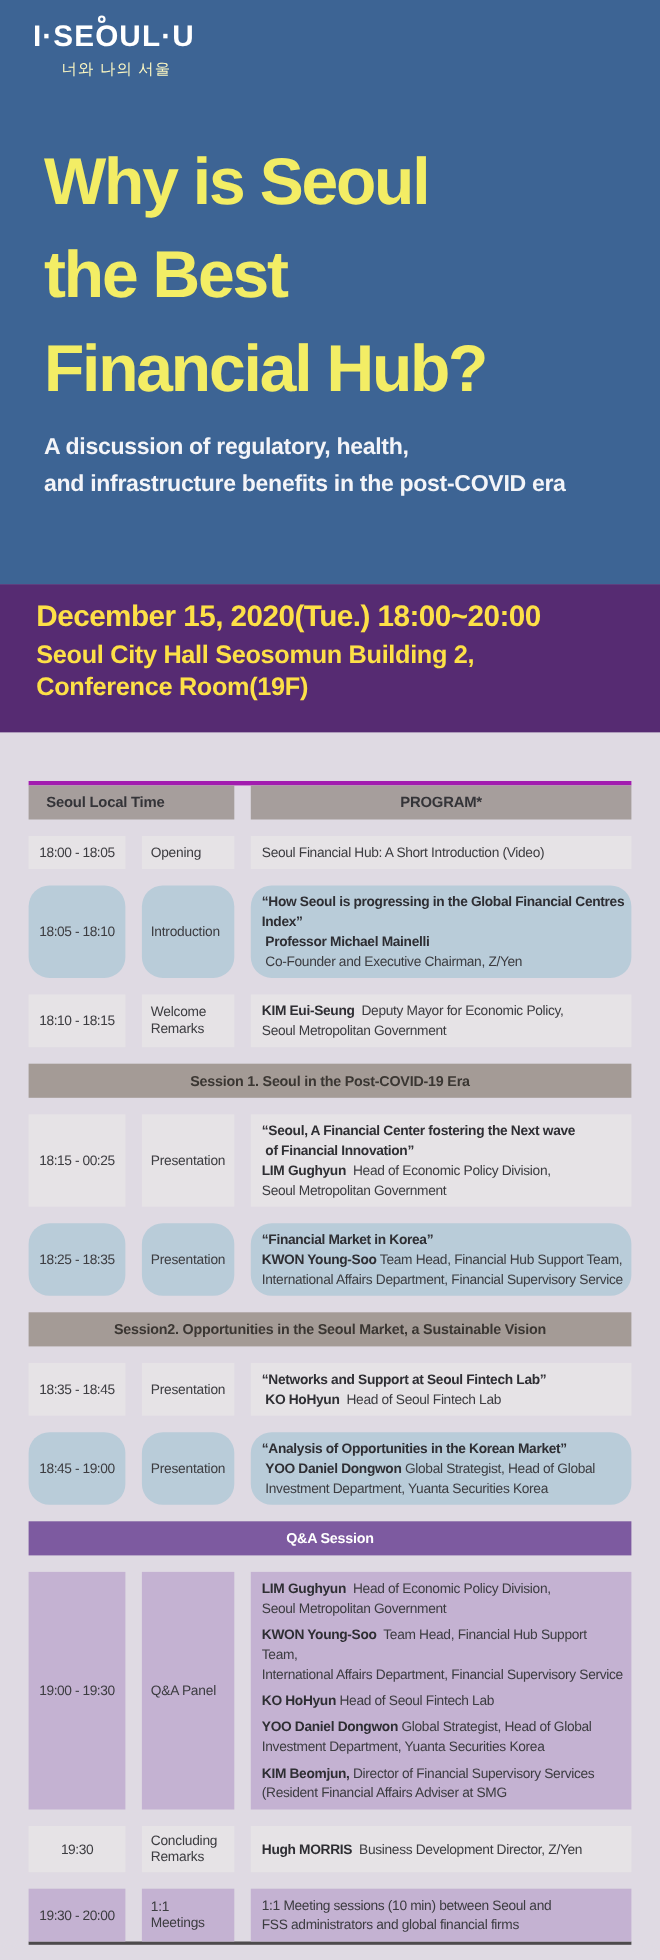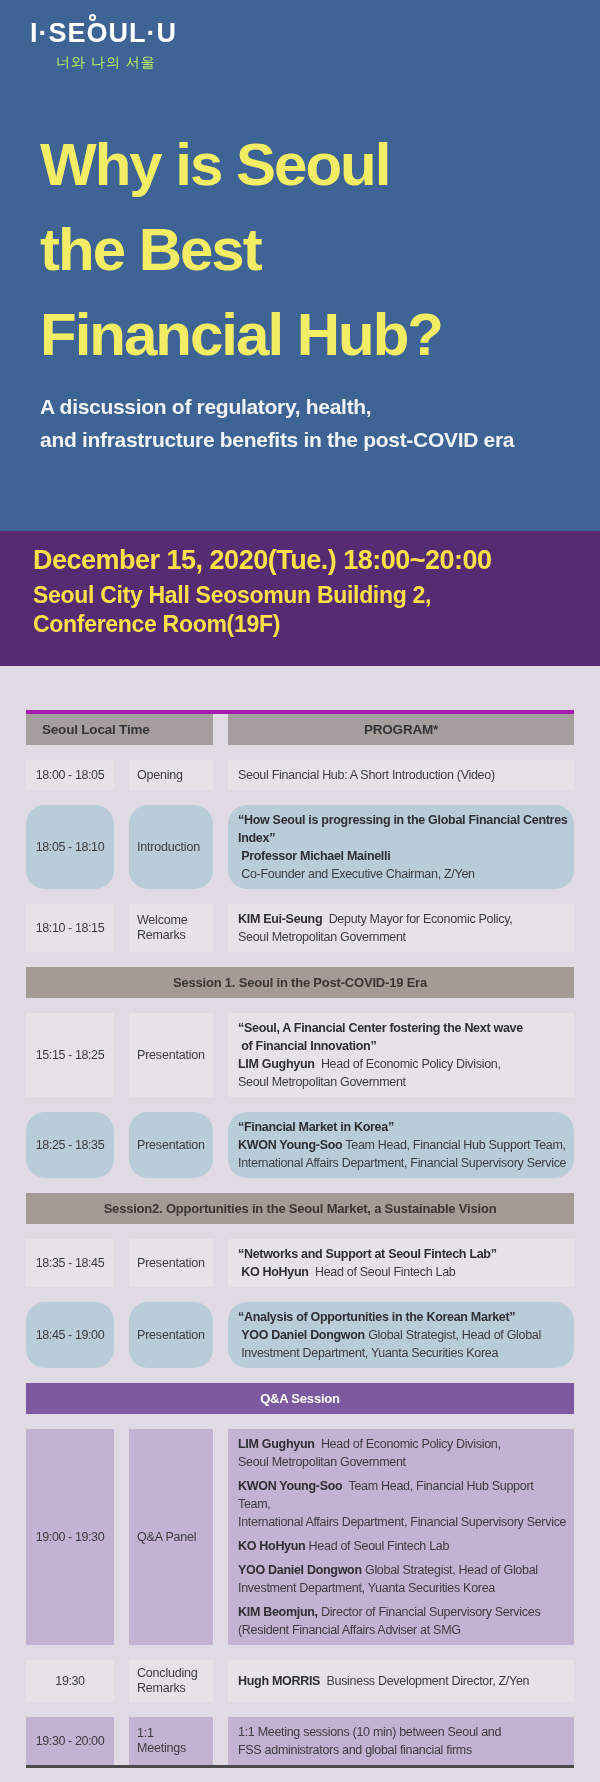--- a/index.html
+++ b/index.html
@@ -14,21 +14,21 @@
   .hero{
     height:531px; flex:0 0 auto;
     background:var(--hero-blue,#3d6494);
     position:relative; color:#fff;
   }
   .brand{ position:absolute; top:20px; left:30px; }
   .brand-main{
     font-size:27px; font-weight:bold; letter-spacing:1px; color:#ffffff;
     position:relative; line-height:1;
   }
-  .brand-sub{ font-size:14px; color:#bef264; margin:7px 0 0 26px; letter-spacing:1px; }
+  .brand-sub{ font-size:14px; color:#fef9c3; margin:7px 0 0 26px; letter-spacing:1px; }
   .hero-title{
     position:absolute; left:40px; top:122px;
     color:var(--title-yellow,#f3ed65);
     font-size:60px; line-height:85px; font-weight:bold; letter-spacing:-2px;
   }
   .hero-sub{
     position:absolute; left:40px; top:390px;
     color:#f3f4f8; font-size:21px; line-height:33px; font-weight:bold; letter-spacing:-0.3px;
   }
   
@@ -148,21 +148,21 @@
           <div class="prog-line"><b> Professor Michael Mainelli</b></div>
           <div class="prog-line"><span> Co-Founder and Executive Chairman, Z/Yen</span></div>
         </div>
         <div class="cell time-cell shade-light">18:10 - 18:15</div>
         <div class="cell role-cell shade-light">Welcome Remarks</div>
         <div class="cell prog-cell shade-light">
           <div class="prog-line"><b>KIM Eui-Seung</b><span>  Deputy Mayor for Economic Policy,</span></div>
           <div class="prog-line"><span>Seoul Metropolitan Government</span></div>
         </div>
         <div class="band taupe">Session 1. Seoul in the Post-COVID-19 Era</div>
-        <div class="cell time-cell shade-light">15:15 - 18:25</div>
+        <div class="cell time-cell shade-light">18:15 - 00:25</div>
         <div class="cell role-cell shade-light">Presentation</div>
         <div class="cell prog-cell shade-light">
           <div class="prog-line"><b>“Seoul, A Financial Center fostering the Next wave</b></div>
           <div class="prog-line"><b> of Financial Innovation”</b></div>
           <div class="prog-line"><b>LIM Gughyun</b><span>  Head of Economic Policy Division,</span></div>
           <div class="prog-line"><span>Seoul Metropolitan Government</span></div>
         </div>
         <div class="cell time-cell shade-blue">18:25 - 18:35</div>
         <div class="cell role-cell shade-blue">Presentation</div>
         <div class="cell prog-cell shade-blue">

